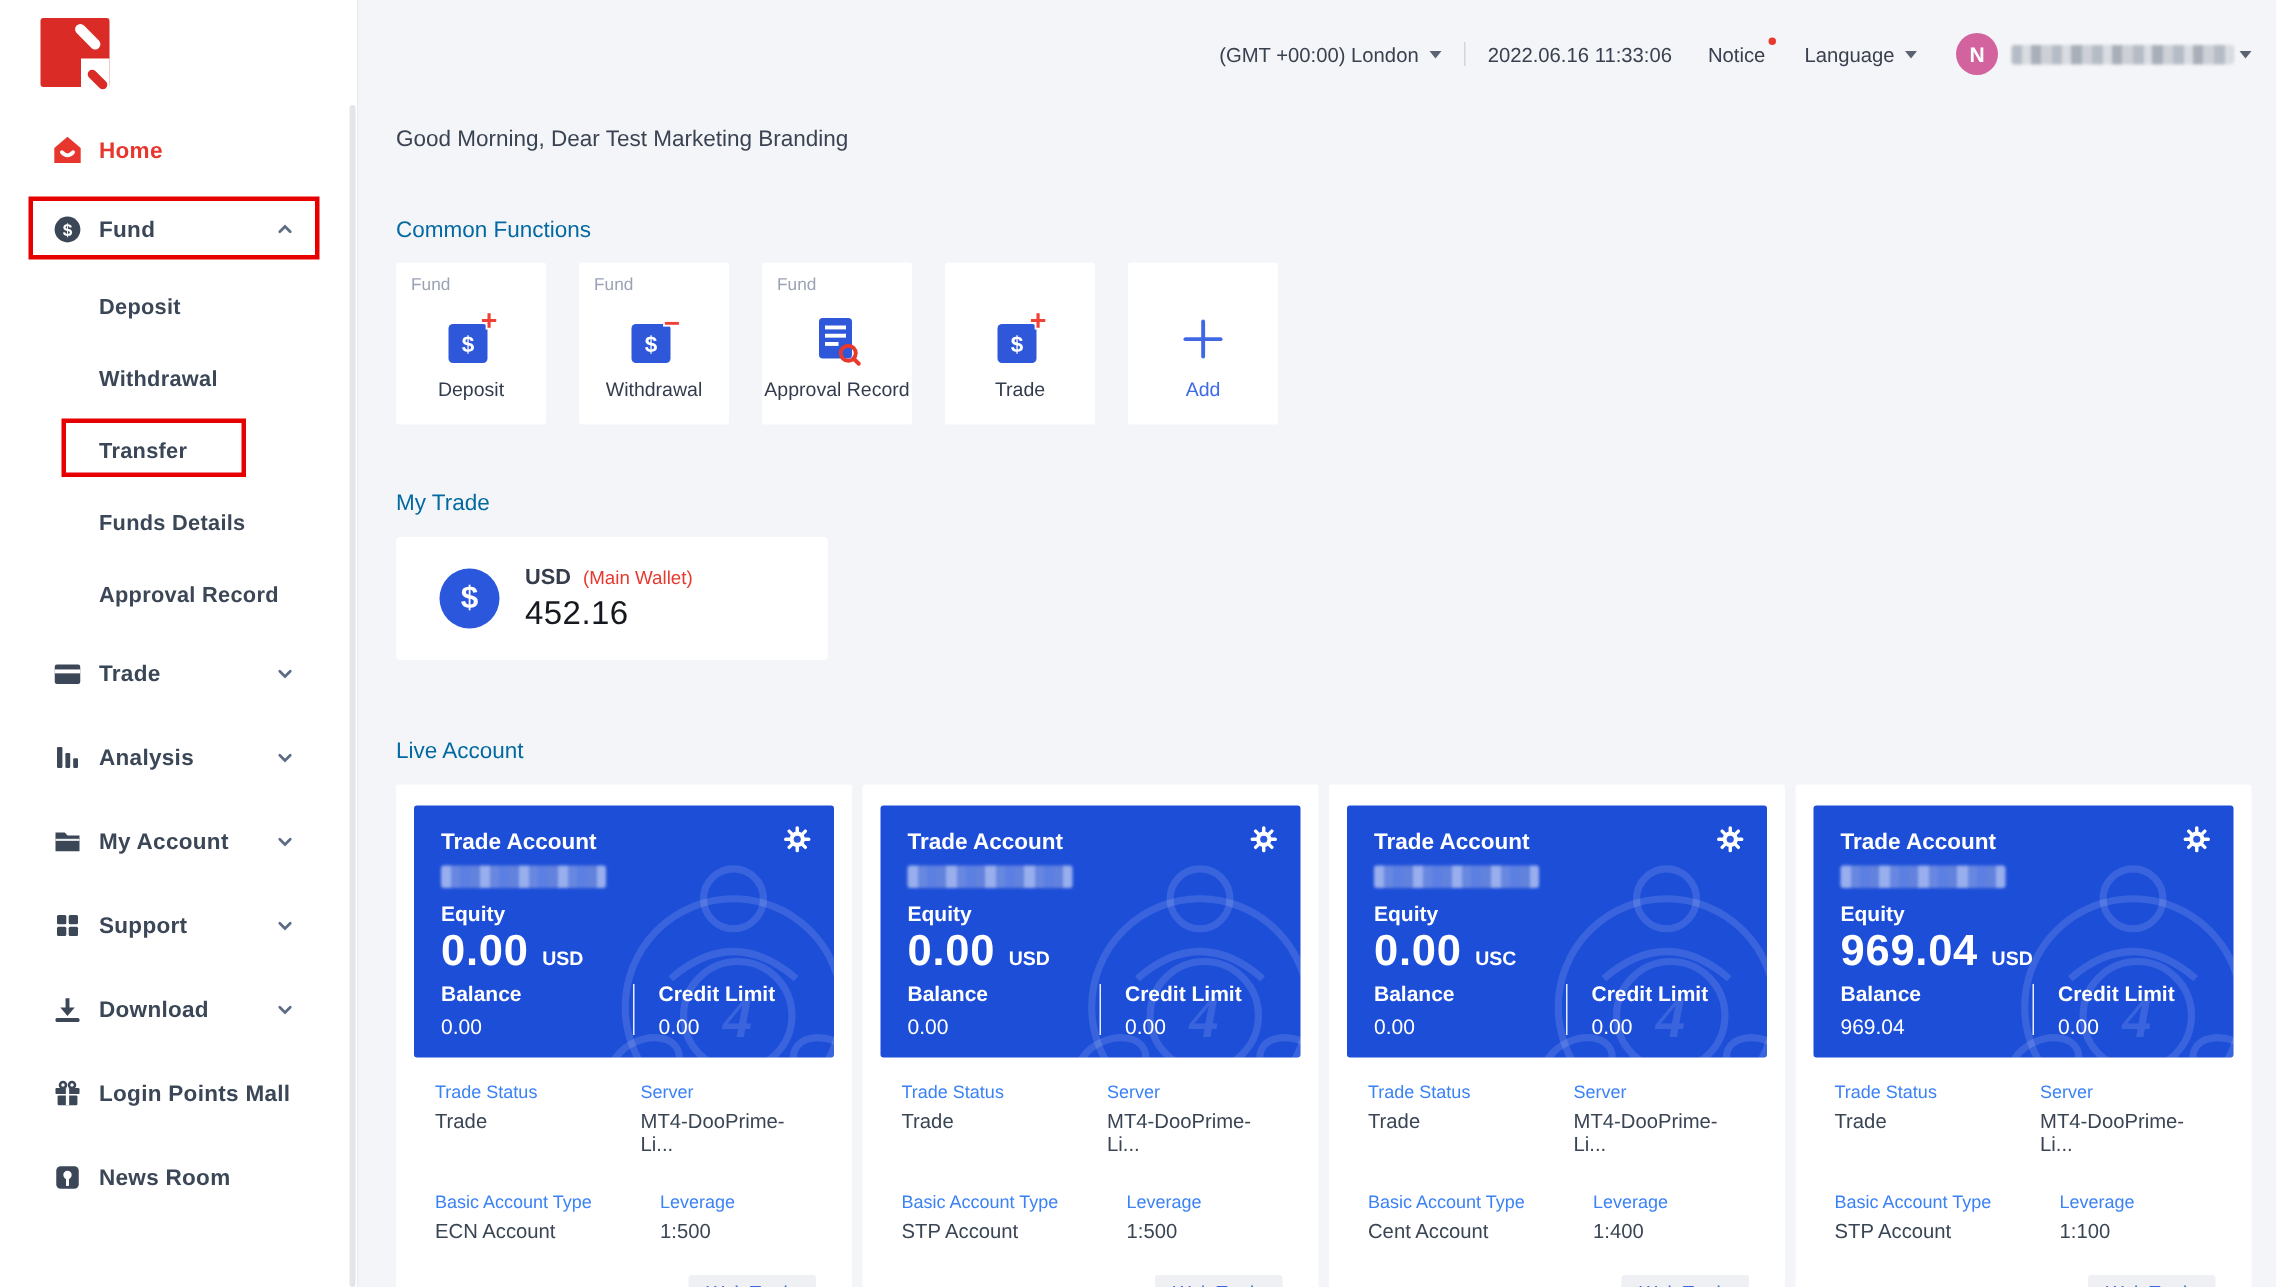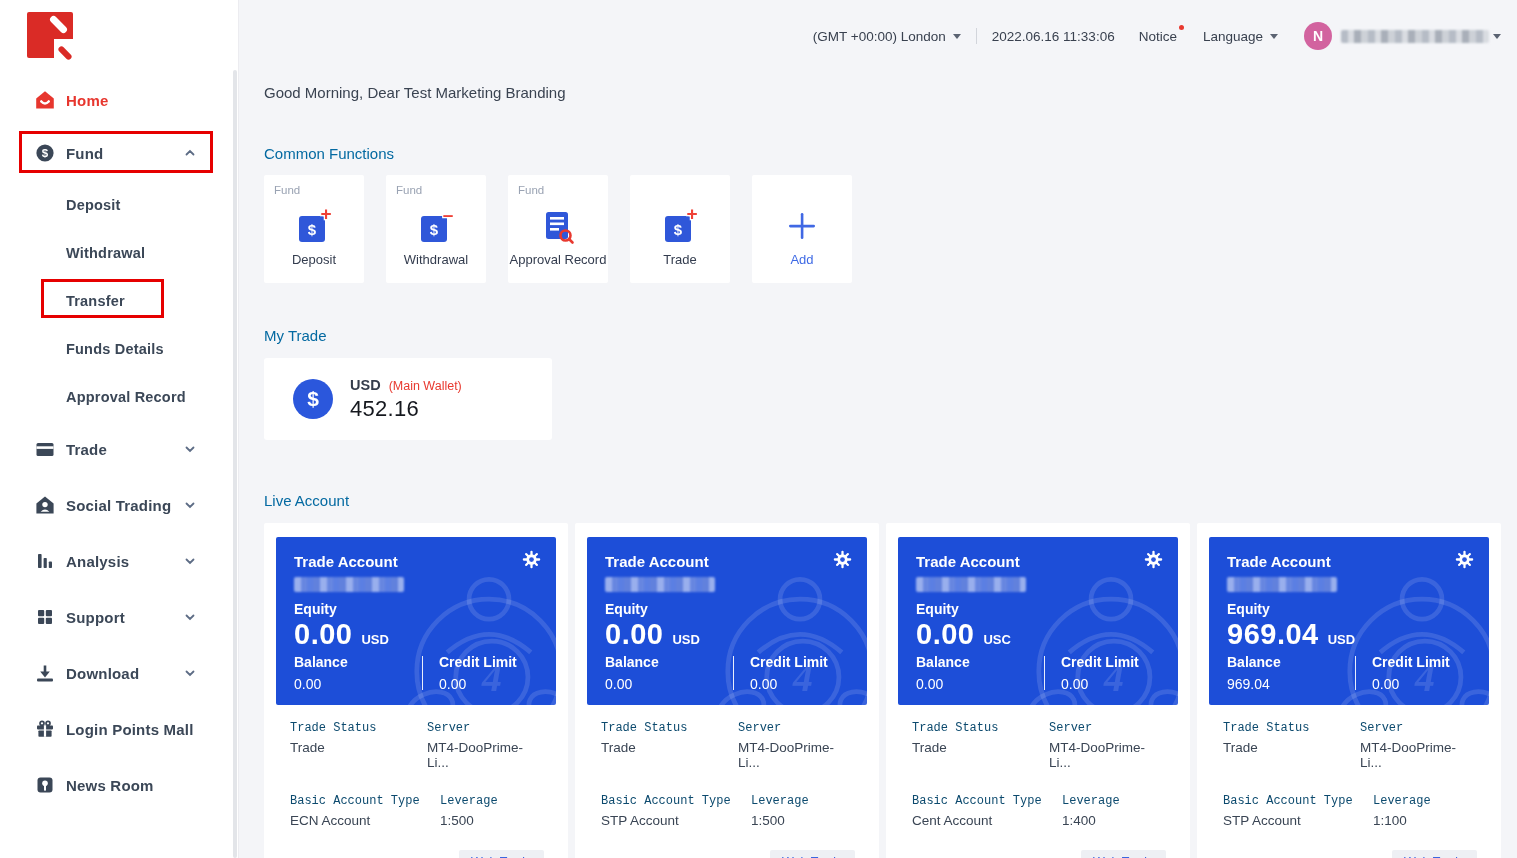--- a/index.html
+++ b/index.html
@@ -83,21 +83,21 @@
   .pb-sep { width:1px; background:rgba(255,255,255,.9); margin:2px 0; }
   .pb-col2 { padding-left:16px; }
   .pb-lbl { font-size:14px; font-weight:700; }
   .pb-val { font-size:14px; margin-top:6px; }
   .wm { position:absolute; right:-28px; top:28px; width:190px; height:190px; opacity:1; pointer-events:none; z-index:0; }
   
   .details { padding:16px 12px 0 14px; }
   .d-row { display:flex; }
   .d-row + .d-row { margin-top:24px;gap:12px; }
   .d-col1 { width:138px; }
-  .d-lbl { font-size:12px; color:#0c4a6e;font-family:Liberation Mono, monospace; }
+  .d-lbl { font-size:12px; color:#3b82f6; }
   .d-val { font-size:13.5px; color:#3a4554; margin-top:5px; }
   .card-footer { display:flex; align-items:center; justify-content:space-between; margin-top:22px; }
   .dots { display:flex; gap:4px; cursor:pointer; padding:4px 0; }
   .web-trade { background:#eef0f4; color:#3a66e0; font-size:12.5px; padding:5px 12px; border-radius:2px; border:none; cursor:pointer; font-family:inherit; }
 </style>
 </head>
 <body>
 
 <div class="sidebar">
   <div class="logo">
@@ -146,52 +146,51 @@
           </svg>
       </span>
       <span class="lbl">Trade</span>
       <span class="chev">
         <svg width="12" height="12" viewBox="0 0 12 12">
             <path d="M2.5 4.5 L6 8 L9.5 4.5" stroke="#5d6c85" stroke-width="1.8" fill="none" stroke-linecap="round"></path>
           </svg>
       </span>
     </div>
 
-    <div class="nav-item">
-      <span class="ico">
-        <svg width="20" height="20" viewBox="0 0 20 20">
-            <path d="M10 1.6 L18.6 8.4 V18.4 H1.4 V8.4 Z" fill="#3b4757"></path>
-            <circle cx="10" cy="9.6" r="2.7" fill="#fff"></circle>
-            <path d="M5.6 16.8 Q10 12.2 14.4 16.8 Z" fill="#fff"></path>
-          </svg>
-      </span>
-      <span class="lbl">Social Trading</span>
-      <span class="chev">
-        <svg width="12" height="12" viewBox="0 0 12 12">
-            <path d="M2.5 4.5 L6 8 L9.5 4.5" stroke="#5d6c85" stroke-width="1.8" fill="none" stroke-linecap="round"></path>
-          </svg>
-      </span>
-    </div>
 
     <div class="nav-item">
       <span class="ico">
         <svg width="20" height="20" viewBox="0 0 20 20">
             <rect x="3" y="3" width="3.6" height="14" rx="0.8" fill="#3b4757"></rect>
             <rect x="8.6" y="7" width="3.2" height="10" rx="0.8" fill="#3b4757"></rect>
             <rect x="13.8" y="10.5" width="3.2" height="6.5" rx="0.8" fill="#3b4757"></rect>
           </svg>
       </span>
       <span class="lbl">Analysis</span>
       <span class="chev">
         <svg width="12" height="12" viewBox="0 0 12 12">
             <path d="M2.5 4.5 L6 8 L9.5 4.5" stroke="#5d6c85" stroke-width="1.8" fill="none" stroke-linecap="round"></path>
           </svg>
       </span>
     </div>
 
+    <div class="nav-item">
+      <span class="ico">
+        <svg width="20" height="20" viewBox="0 0 20 20">
+            <path d="M2 4 h6.2 l1.8 2 H18 a0 0 0 0 1 0 0 V16.5 H2 Z" fill="#3b4757"></path>
+            <rect x="2" y="8.2" width="16" height="1.4" fill="#fff" opacity="0.9"></rect>
+          </svg>
+      </span>
+      <span class="lbl">My Account</span>
+      <span class="chev">
+        <svg width="12" height="12" viewBox="0 0 12 12">
+            <path d="M2.5 4.5 L6 8 L9.5 4.5" stroke="#5d6c85" stroke-width="1.8" fill="none" stroke-linecap="round"></path>
+          </svg>
+      </span>
+    </div>
 
     <div class="nav-item">
       <span class="ico">
         <svg width="20" height="20" viewBox="0 0 20 20">
             <rect x="3" y="3" width="6.2" height="6.2" rx="1" fill="#3b4757"></rect>
             <rect x="10.8" y="3" width="6.2" height="6.2" rx="1" fill="#3b4757"></rect>
             <rect x="3" y="10.8" width="6.2" height="6.2" rx="1" fill="#3b4757"></rect>
             <rect x="10.8" y="10.8" width="6.2" height="6.2" rx="1" fill="#3b4757"></rect>
           </svg>
       </span>

